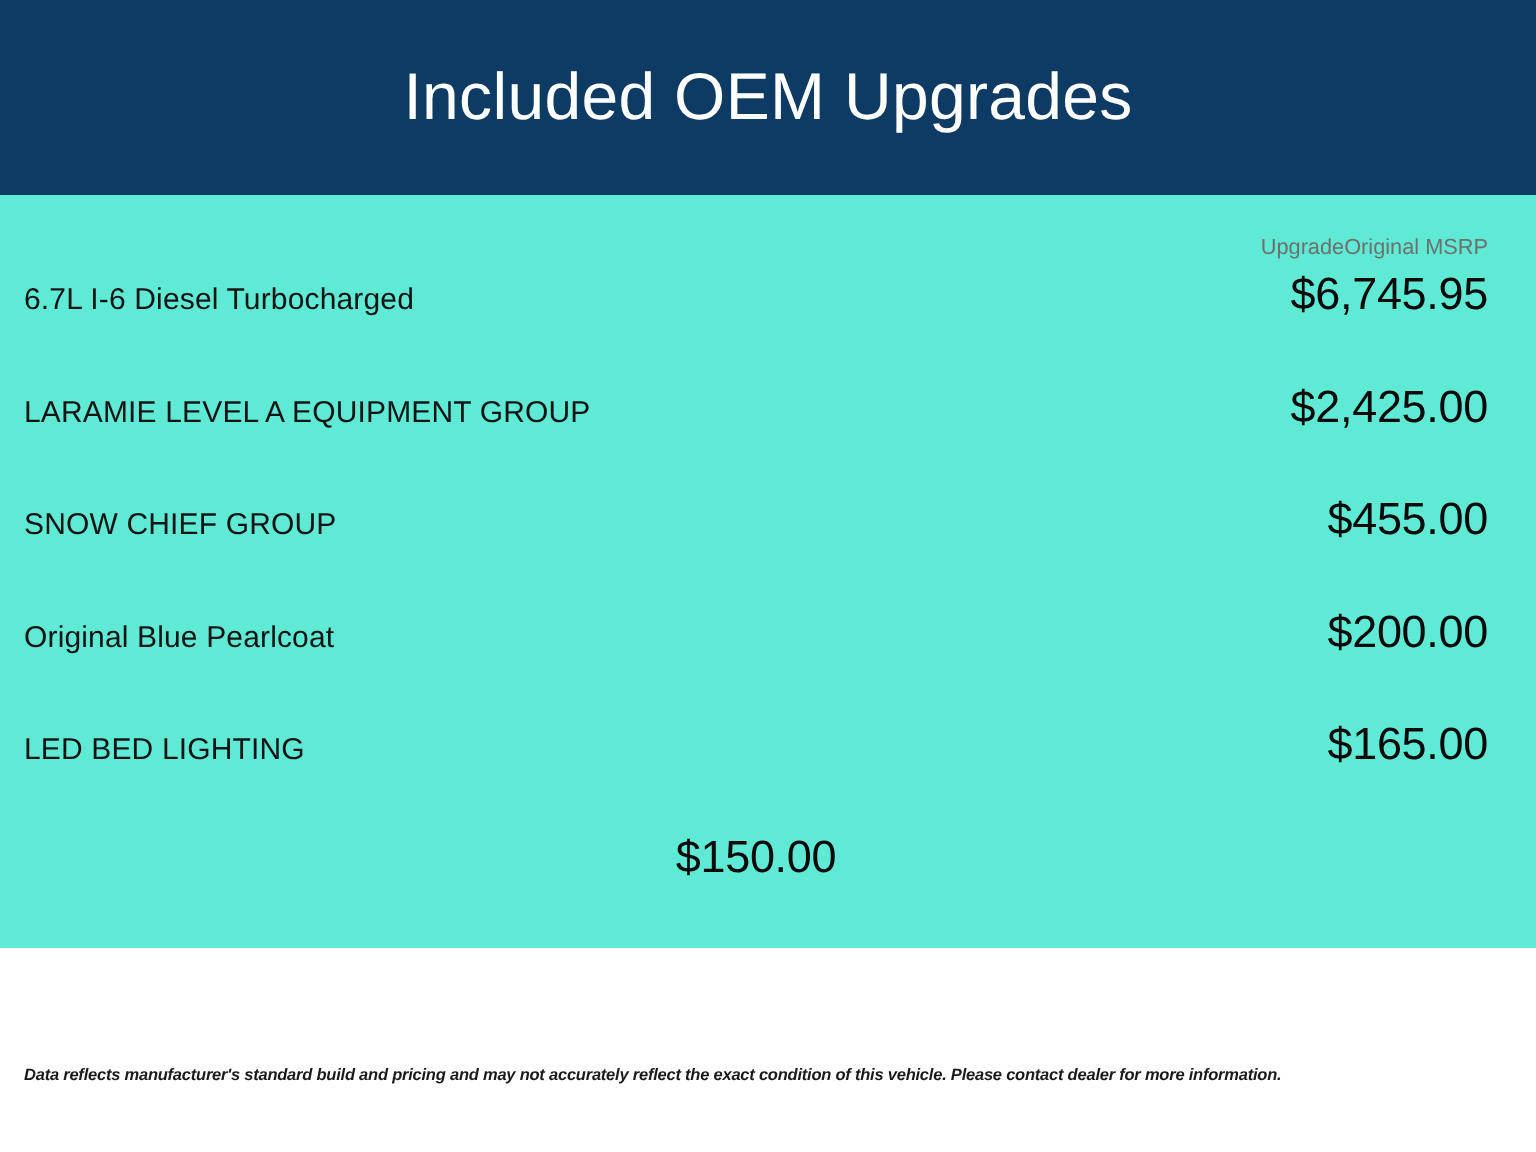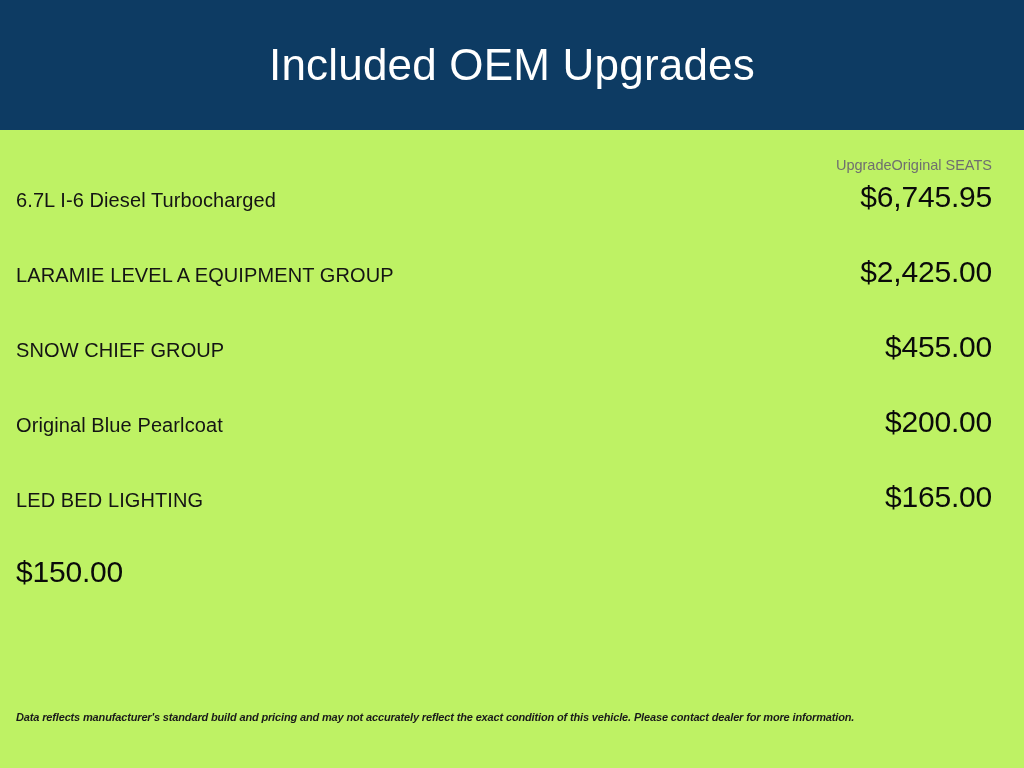--- a/index.html
+++ b/index.html
@@ -13,22 +13,22 @@
   body {
     background: #ffffff;
     font-family: "Liberation Sans", "DejaVu Sans", sans-serif;
     color: #111111;
     overflow: hidden;
   }
 
   .page {
     position: relative;
     width: 1024px;
-    height: 768px;
-    background: #bef264;
+    height: 632px;
+    background: #5eead4;
   }
 
   
   .banner {
     width: 1024px;
     height: 130px;
     background: #0d3b63;
     display: flex;
     align-items: center;
     justify-content: center;
@@ -63,21 +63,21 @@
     line-height: 1;
   }
 
   .rows {
     display: block;
   }
 
   .row {
     display: flex;
     align-items: baseline;
-    justify-content: flex-start;
+    justify-content: center;
     height: 75px;
   }
 
   .row-name {
     font-size: 20px;
     font-weight: 400;
     color: #141414;
     line-height: 1;
     letter-spacing: 0.1px;
     white-space: nowrap;
@@ -116,21 +116,21 @@
 <div class="page">
 
   <div class="banner">
     <h1 class="banner-title">Included OEM Upgrades</h1>
   </div>
 
   <div class="table-wrap">
 
     <div class="col-head">
       <span class="col-head-label">Upgrade</span>
-      <span class="col-head-label">Original SEATS</span>
+      <span class="col-head-label">Original MSRP</span>
     </div>
 
     <div class="rows">
 
       <div class="row">
         <span class="row-name">6.7L I-6 Diesel Turbocharged</span>
         <span class="row-price">$6,745.95</span>
       </div>
 
       <div class="row">

